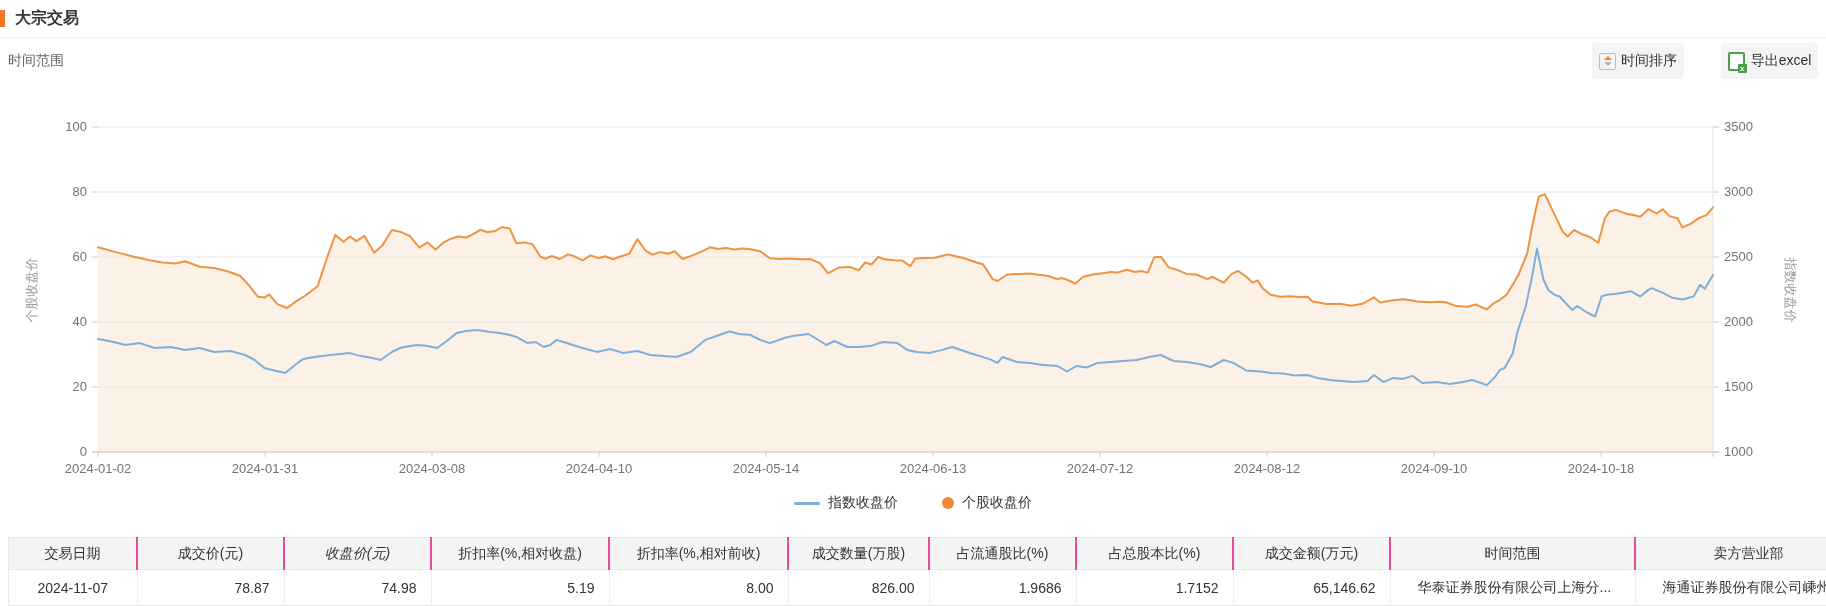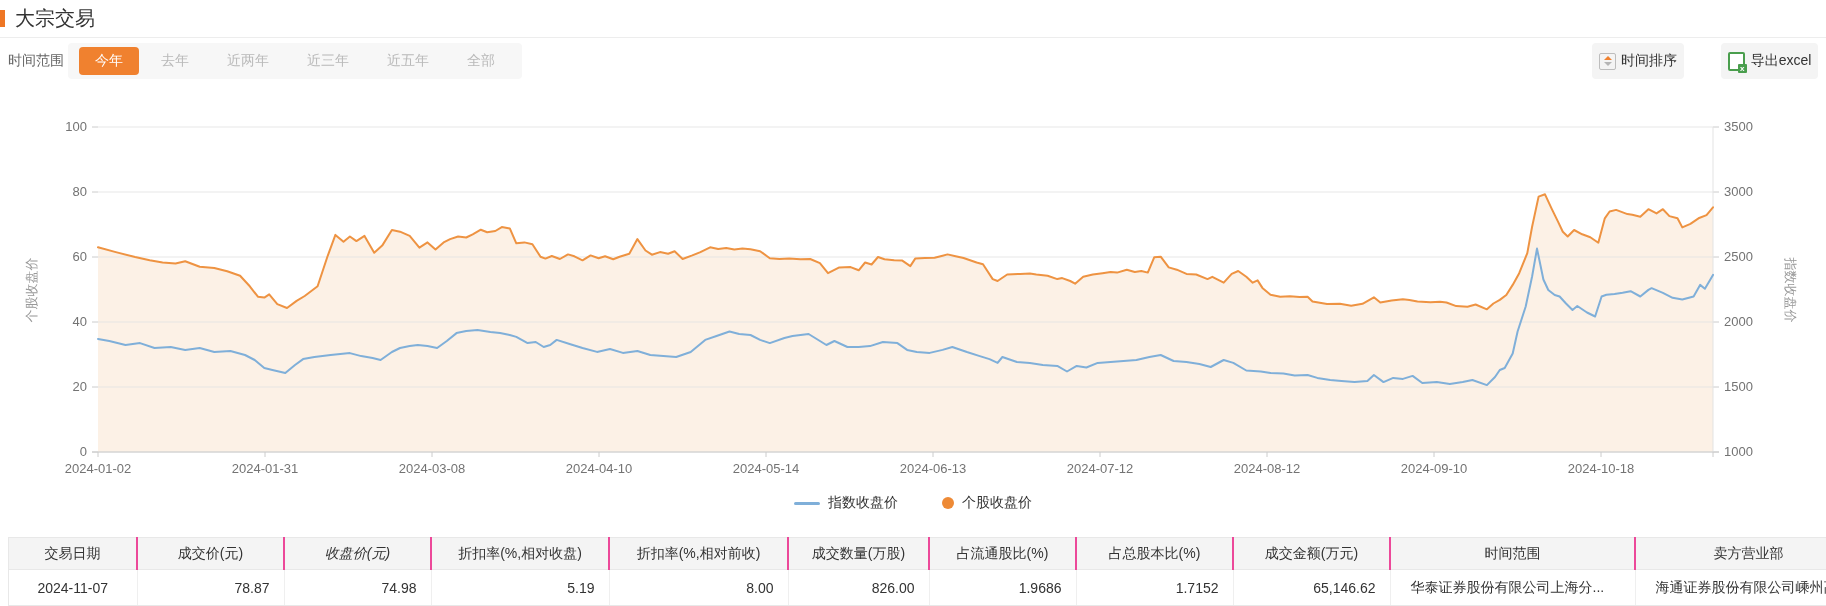--- a/index.html
+++ b/index.html
@@ -2,21 +2,21 @@
 <html><head>
 <meta charset="utf-8">
 <style>
   html,body{margin:0;padding:0;background:#fff;}
   body{width:1826px;height:606px;position:relative;overflow:hidden;
        font-family:"Liberation Sans","DejaVu Sans",sans-serif;color:#333;}
   
   .title-bar{position:absolute;top:0;left:0;width:1826px;height:37px;
              border-bottom:1px solid #ededed;display:flex;align-items:center;}
   .accent-bar{width:5px;height:17px;background:#ee7624;margin-right:10px;}
-  .page-title{font-size:20px;font-weight:normal;color:#333;}
+  .page-title{font-size:16px;font-weight:bold;color:#333;}
   
   .toolbar{position:absolute;top:43px;left:0;width:1596px;height:36px;}
   .filter-label{position:absolute;left:8px;top:9px;font-size:14px;color:#666;}
   .range-group{position:absolute;left:68px;top:0;height:36px;background:#f7f7f7;
                border-radius:4px;display:flex;align-items:center;padding:0 8px;}
   .range-btn{font-size:14px;color:#b9b9b9;padding:5px 16px;margin:0 3px;border-radius:4px;cursor:pointer;}
   .range-btn.active{background:#f0812f;color:#fff;}
   .date-picker{position:absolute;left:450px;top:0;width:220px;height:36px;background:#f7f7f7;
                border-radius:4px;display:flex;align-items:center;justify-content:center;
                font-size:14px;color:#444;cursor:pointer;}
@@ -49,40 +49,32 @@
                border:1px solid #e8e8e8;border-collapse:collapse;table-layout:fixed;font-size:14px;}
   .trade-table th{background:#f4f4f4;color:#333;font-weight:normal;height:29px;
                   border-right:2px solid #ec4899;border-bottom:1px solid #e8e8e8;text-align:center;
                   overflow:hidden;white-space:nowrap;}
   .trade-table th:last-child{border-right:none;}
   .trade-table td{height:33px;border-right:1px solid #efefef;border-bottom:1px solid #e8e8e8;
                   overflow:hidden;white-space:nowrap;color:#333;}
   .trade-table td:last-child{border-right:none;}
   .al-c{text-align:center;}
   .al-r{text-align:right;padding-right:14px;}
-  .al-l{text-align:left;padding-left:20px;}
+  .al-l{text-align:left;padding-left:27px;}
 </style>
 </head>
 <body>
 
 <div class="title-bar">
   <span class="accent-bar"></span>
   <span class="page-title">大宗交易</span>
 </div>
 
 <div class="toolbar">
   <span class="filter-label">时间范围</span>
-  <div class="range-group">
-      <span class="range-btn active">今年</span>
-      <span class="range-btn">去年</span>
-      <span class="range-btn">近两年</span>
-      <span class="range-btn">近三年</span>
-      <span class="range-btn">近五年</span>
-      <span class="range-btn">全部</span>
-    </div>
   <div class="tool-btn sort-btn">
     <span class="sort-icon">
         <span class="tri-up"></span>
         <span class="tri-down"></span>
       </span>
     <span>时间排序</span>
   </div>
   <div class="tool-btn export-btn">
     <span class="excel-icon">
         <span class="badge">x</span>

